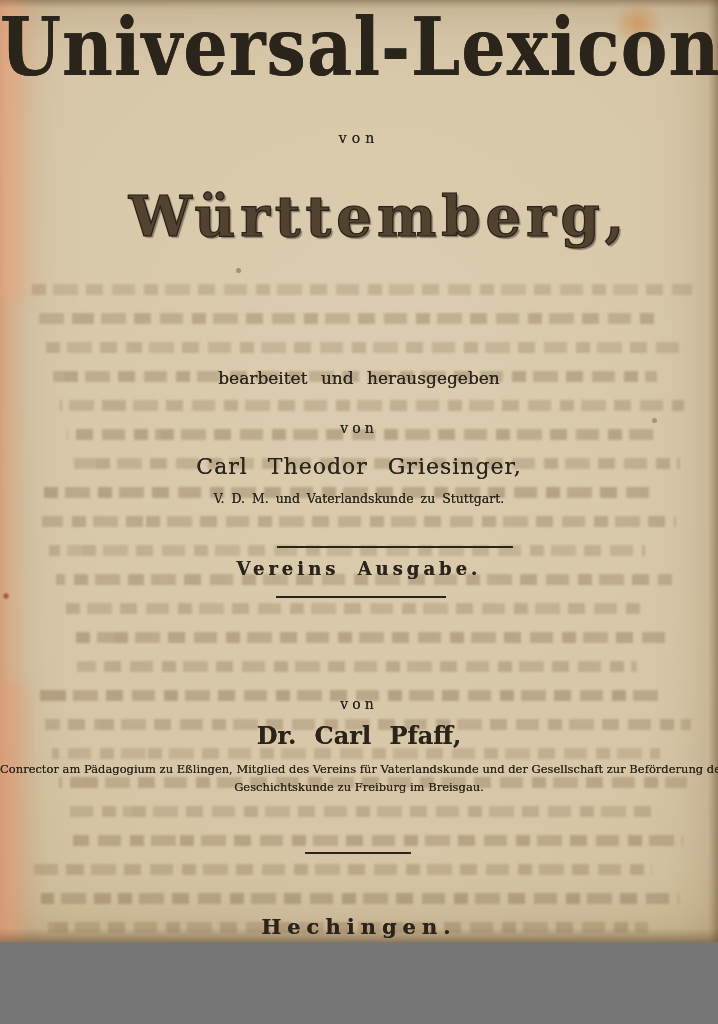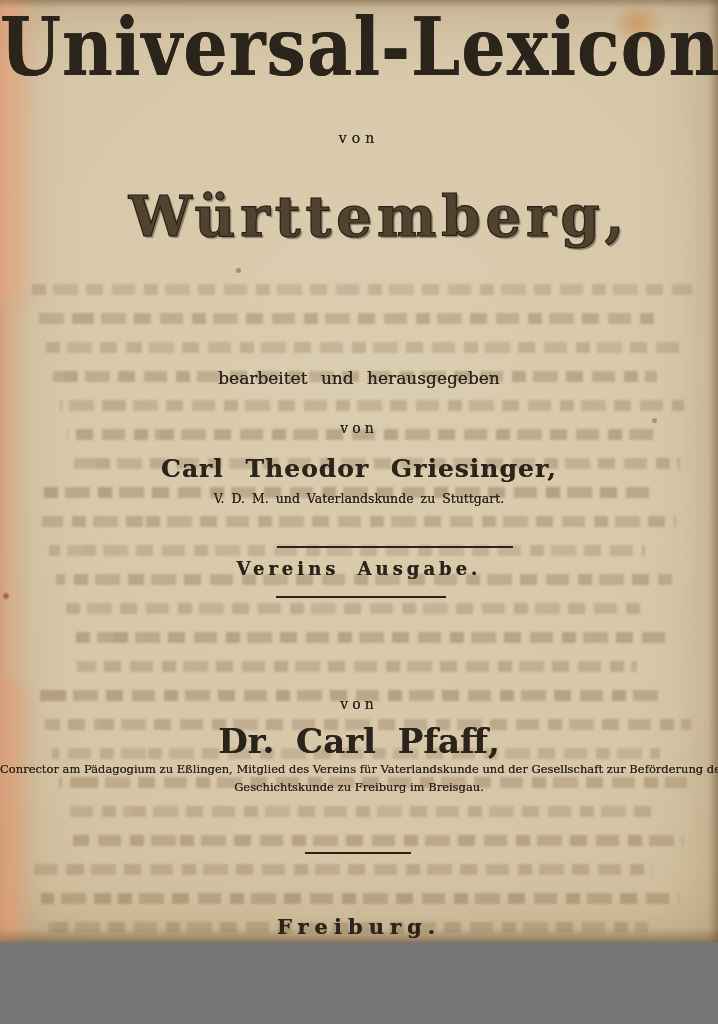--- a/index.html
+++ b/index.html
@@ -49,29 +49,29 @@
     text-shadow:0 0 .5px rgba(43,36,27,.85);}
   .l-title{top:0px;font-size:70px;font-weight:bold;letter-spacing:1px;
     transform:scaleY(1.14);transform-origin:top;}
   .engraved{color:#51432f;-webkit-text-stroke:1.2px #2a2118;
     text-shadow:2px 2px 1px rgba(42,33,24,.45), 0 0 1px rgba(42,33,24,.5);}
   .l-von1{top:130px;font-size:14px;letter-spacing:5px;}
   .l-wuerttemberg{top:183px;font-size:56px;font-weight:bold;letter-spacing:5px;padding-left:40px;}
   .l-hechingen{top:277px;font-size:37px;font-weight:bold;letter-spacing:2px;}
   .l-bearbeitet{top:368px;font-size:17px;word-spacing:8px;}
   .l-von2{top:420px;font-size:14px;letter-spacing:4px;}
-  .l-author{top:454px;font-size:25px;font-weight:bold;word-spacing:12px;letter-spacing:1px;}
+  .l-author{top:454px;font-size:22px;font-weight:normal;word-spacing:12px;letter-spacing:1px;}
   .l-author-title{top:491px;font-size:12.5px;word-spacing:3px;}
   .rule{position:absolute;border-top:2.5px solid #2b241b;filter:blur(.2px);}
   .rule-1{top:546px;left:277px;width:236px;}
   .l-edition{top:558px;font-size:18px;font-weight:bold;letter-spacing:4px;word-spacing:8px;}
   .rule-2{top:596px;left:276px;width:170px;}
   .l-supplement{top:638px;font-size:24px;font-weight:bold;word-spacing:6px;}
   .l-von3{top:696px;font-size:14px;letter-spacing:4px;}
-  .l-editor{top:721px;font-size:34px;font-weight:bold;word-spacing:10px;}
+  .l-editor{top:721px;font-size:24px;font-weight:bold;word-spacing:10px;}
   .l-editor-t1{top:762px;font-size:11.5px;}
   .l-editor-t2{top:780px;font-size:11.5px;}
   .rule-3{top:852px;left:305px;width:106px;}
   .l-city{top:914px;font-size:21px;font-weight:bold;letter-spacing:6px;}
   .l-publisher{top:949px;font-size:17.5px;letter-spacing:.5px;}
   .l-year{top:979px;font-size:22px;font-weight:bold;letter-spacing:2px;margin-top:12px;}
   .watermark{position:absolute;left:420px;top:940px;
     font-family:"Liberation Sans","DejaVu Sans",sans-serif;
     font-size:40px;color:rgba(72,72,72,.82);letter-spacing:-1px;white-space:nowrap;}
 </style>
@@ -128,18 +128,18 @@
   <div class="line l-author">Carl Theodor Griesinger,</div>
   <div class="line l-author-title">V. D. M. und Vaterlandskunde zu Stuttgart.</div>
   <div class="rule rule-1"></div>
   <div class="line l-edition">Vereins Ausgabe.</div>
   <div class="rule rule-2"></div>
   <div class="line l-von3">von</div>
   <div class="line l-editor">Dr. Carl Pfaff,</div>
   <div class="line l-editor-t1">Conrector am Pädagogium zu Eßlingen, Mitglied des Vereins für Vaterlandskunde und der Gesellschaft zur Beförderung der</div>
   <div class="line l-editor-t2">Geschichtskunde zu Freiburg im Breisgau.</div>
   <div class="rule rule-3"></div>
-  <div class="line l-city">Freiburg.</div>
+  <div class="line l-city">Hechingen.</div>
   <div class="line l-publisher">C. A. Sonnewald'sche Buch- und Musikalien-Handlung.</div>
   <div class="line l-year">1843.</div>
 
   <div class="watermark">M. Hildebrandt</div>
 </div>
 
 </body></html>

